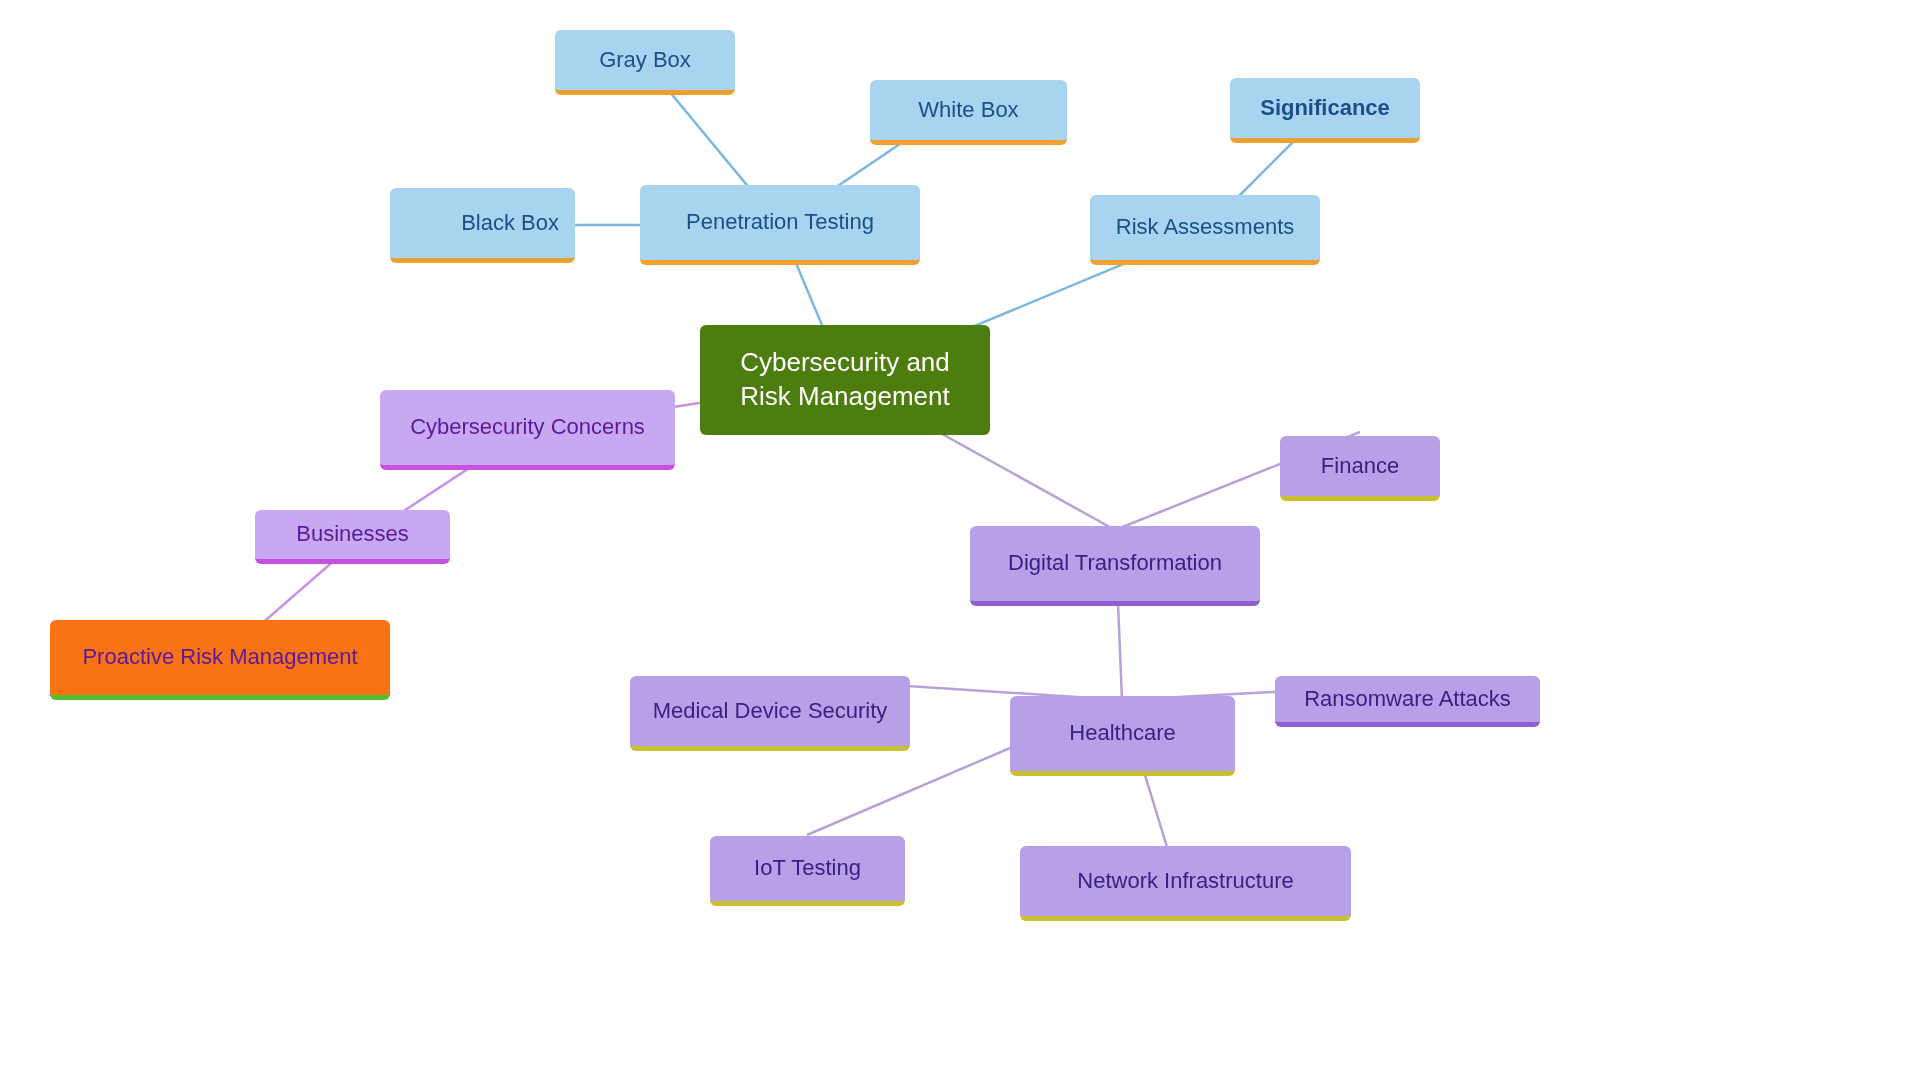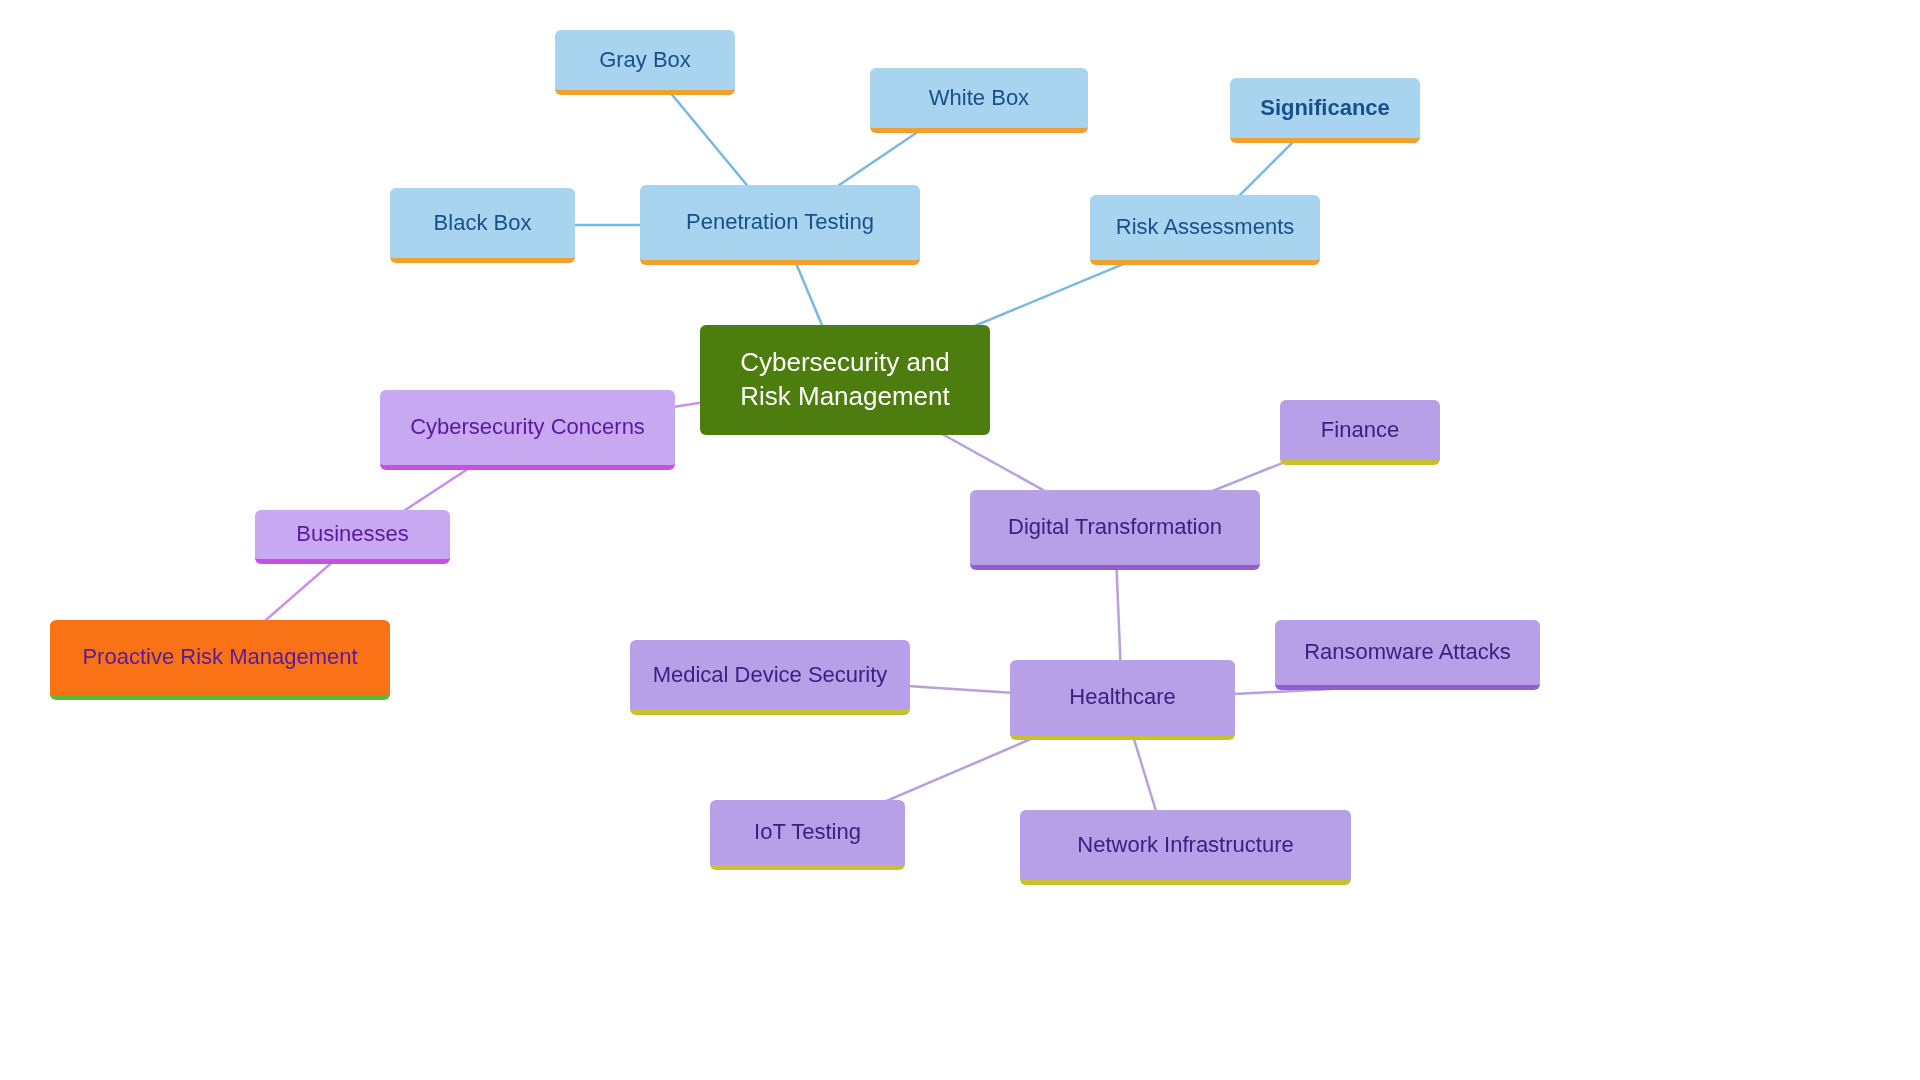--- a/index.html
+++ b/index.html
@@ -45,20 +45,21 @@
     }
     .node-purple-dark {
       background: #c8a8f0;
       color: #5a1a9a;
       border-bottom-color: #c850e0;
     }
     .node-purple-light {
       background: #b8a0e8;
       color: #3a2080;
       border-bottom-color: #9060d0;
+      margin-top: 36px;
     }
     .node-green-bottom {
       background: #f97316;
       color: #5a1a9a;
       border-bottom-color: #50c030;
     }
   </style>
 </head>
 <body>
 
@@ -87,25 +88,25 @@
 </div>
 
 <div class="node node-blue" style="left:640px; top:185px; width:280px; height:80px;">
   <span>Penetration Testing</span>
 </div>
 
 <div class="node node-blue" style="left:555px; top:30px; width:180px; height:65px;">
   <span>Gray Box</span>
 </div>
 
-<div class="node node-blue" style="left:870px; top:68px; width:218px; height:65px;">
+<div class="node node-blue" style="left:870px; top:80px; width:197px; height:65px;">
   <span>White Box</span>
 </div>
 
-<div class="node node-blue" style="left:390px; top:188px; width:185px; height:75px;">
+<div class="node node-blue" style="left:390px; top:188px; width:185px; height:75px;justify-content:flex-end;">
   <span>Black Box</span>
 </div>
 
 <div class="node node-blue" style="left:1230px; top:78px; width:190px; height:65px;font-weight:bold;">
   <span>Significance</span>
 </div>
 
 <div class="node node-blue" style="left:1090px; top:195px; width:230px; height:70px;">
   <span>Risk Assessments</span>
 </div>
@@ -131,21 +132,21 @@
 </div>
 
 <div class="node node-purple-light" style="left:1010px; top:660px; width:225px; height:80px; border-bottom-color:#c8c030;">
   <span>Healthcare</span>
 </div>
 
 <div class="node node-purple-light" style="left:630px; top:640px; width:280px; height:75px; border-bottom-color:#c8c030;">
   <span>Medical Device Security</span>
 </div>
 
-<div class="node node-purple-light" style="left:1275px; top:620px; width:265px; height:70px; border-bottom-color:#9060d0;">
+<div class="node node-purple-light" style="left:1275px; top:640px; width:265px; height:51px; border-bottom-color:#9060d0;">
   <span>Ransomware Attacks</span>
 </div>
 
 <div class="node node-purple-light" style="left:710px; top:800px; width:195px; height:70px; border-bottom-color:#c8c030;">
   <span>IoT Testing</span>
 </div>
 
 <div class="node node-purple-light" style="left:1020px; top:810px; width:331px; height:75px; border-bottom-color:#c8c030;">
   <span>Network Infrastructure</span>
 </div>

